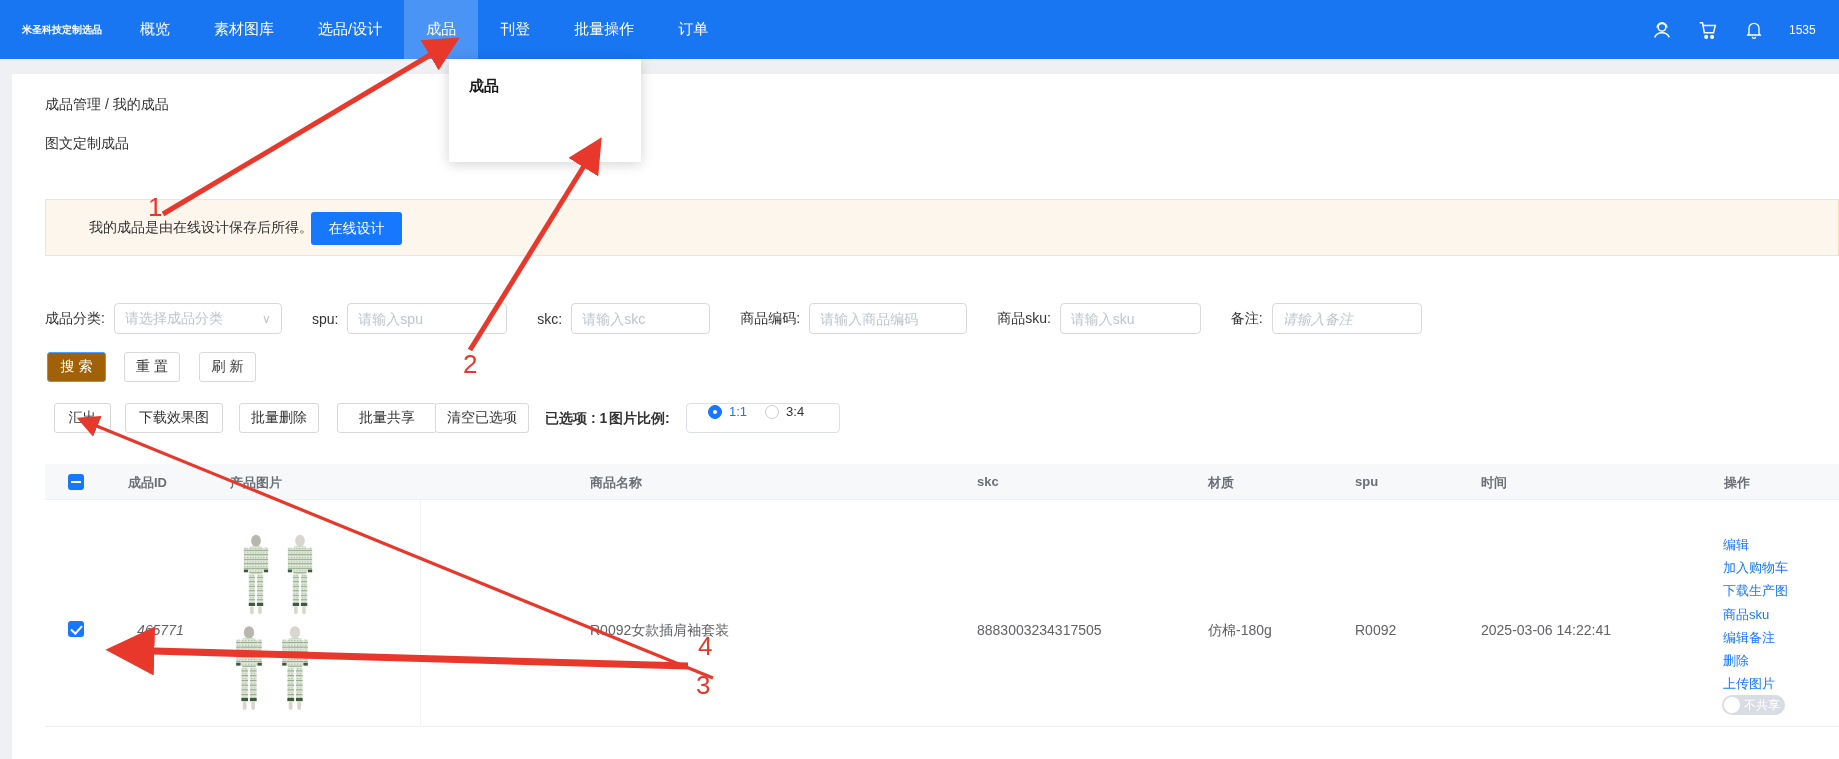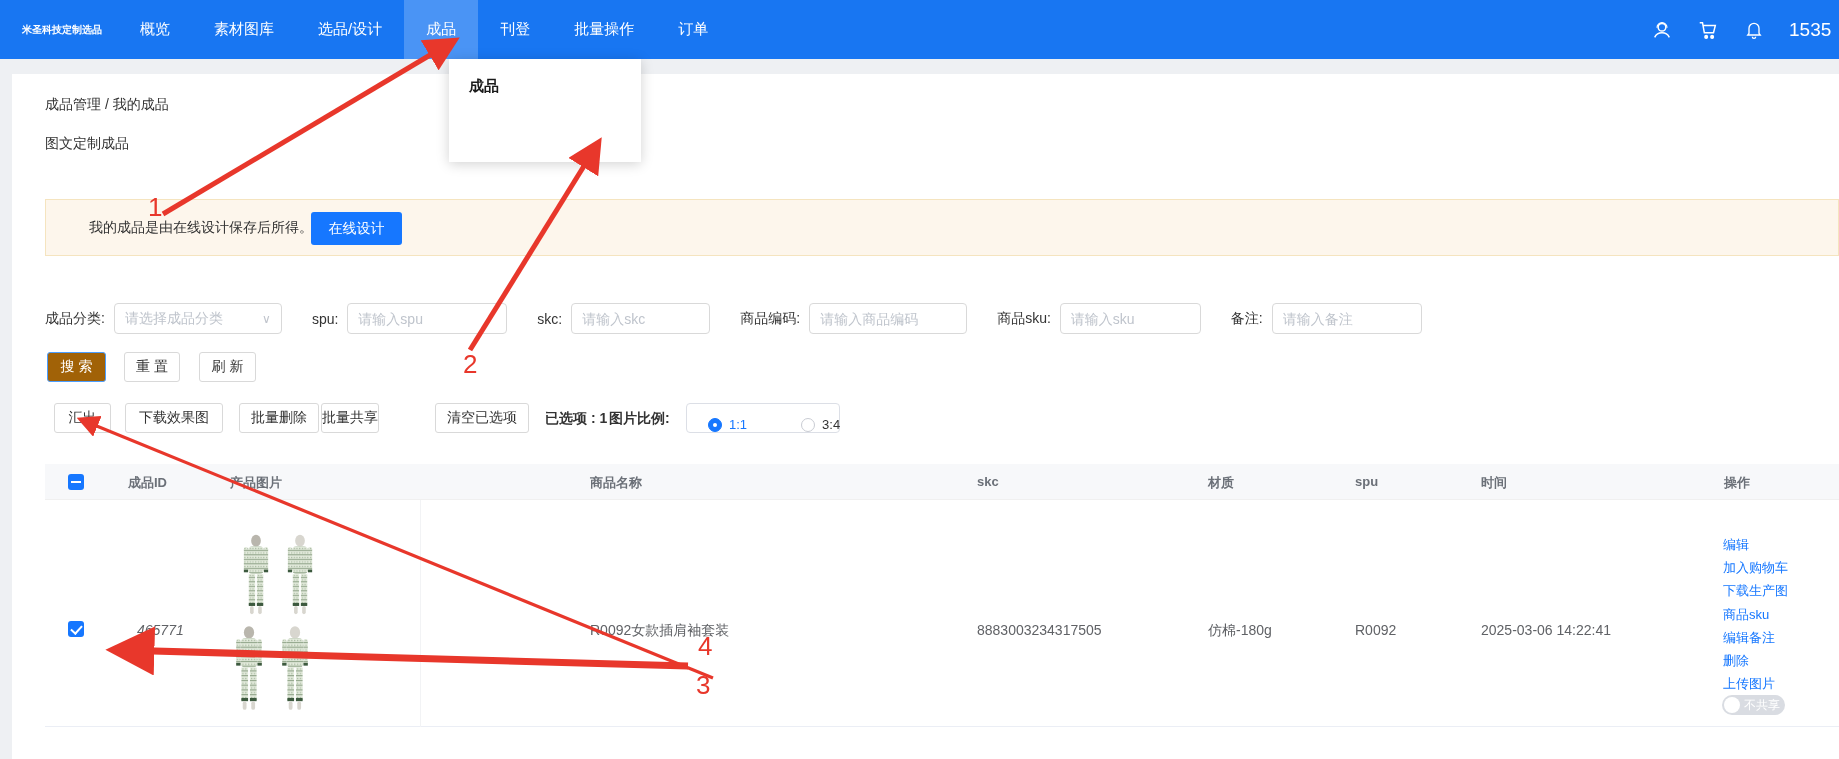--- a/index.html
+++ b/index.html
@@ -8,21 +8,21 @@
   #app { position:relative; width:1839px; height:759px; }
 
   
   .navbar { position:absolute; left:0; top:0; width:1839px; height:59px;
     background:#1876f2; display:flex; align-items:stretch; color:#fff; }
   .brand { display:flex; align-items:center; padding:0 16px 0 22px; font-size:10px; font-weight:bold; }
   .nav-item { display:flex; align-items:center; padding:0 22px; font-size:15px; cursor:pointer; }
   .nav-item.active { background:rgba(255,255,255,.22); }
   .nav-right { position:absolute; right:0; top:0; height:59px; display:flex; align-items:center; gap:24px; padding-right:4px; }
   .nav-icon { width:22px; height:22px; display:flex; align-items:center; justify-content:center; cursor:pointer; }
-  .nav-phone { font-size:19px; white-space:nowrap; width:46px; overflow:hidden; }
+  .nav-phone { font-size:12px; white-space:nowrap; width:46px; overflow:hidden; }
 
   
   .dropdown { position:absolute; left:449px; top:59px; width:192px; height:103px;
     background:#fff; box-shadow:0 2px 12px rgba(0,0,0,.18); z-index:30; }
   .dropdown-title { font-size:15px; font-weight:bold; color:#1a1a1a; padding:18px 0 0 20px; }
   .dropdown-row { display:flex; gap:40px; padding:24px 0 0 20px; font-size:14px; }
   .dd-item { color:#606266; cursor:pointer; }
   .dd-item.active { color:#1677ff; }
 
   
@@ -53,27 +53,27 @@
   .btn { position:absolute; height:30px; border-radius:3px; font-size:14px; cursor:pointer;
     border:1px solid #d9d9d9; background:#fff; color:#333; font-family:"Liberation Sans", sans-serif; }
   .btn-primary { background:#a16207; border-color:#4c9eff; color:#fff; }
   #btn-search { left:47px; top:352px; width:59px; }
   #btn-reset  { left:124px; top:352px; width:56px; }
   #btn-refresh{ left:199px; top:352px; width:57px; }
 
   #tb-export { left:54px;  top:403px; width:57px; }
   #tb-download { left:125px; top:403px; width:98px; }
   #tb-bdelete { left:239px; top:403px; width:80px; }
-  #tb-bshare { left:321px; top:403px; width:58px; }
+  #tb-bshare { left:337px; top:403px; width:100px; }
   #tb-clear { left:435px; top:403px; width:94px; }
   .tb-text { position:absolute; top:410px; font-size:14px; color:#333; font-weight:bold; }
   #tb-selected { left:545px; }
   #tb-ratio-label { left:609px; }
   .ratio-box { position:absolute; left:686px; top:403px; width:154px; height:30px;
-    border:1px solid #dcdfe6; border-radius:4px; display:flex; align-items:flex-end; gap:54px; padding-left:21px; }
+    border:1px solid #dcdfe6; border-radius:4px; display:flex; align-items:flex-start; gap:18px; padding-left:21px; }
   .radio { display:flex; align-items:center; gap:7px; font-size:13px; cursor:pointer; color:#333; }
   .rdot { width:14px; height:14px; border-radius:50%; border:1px solid #c9ccd3; background:#fff; position:relative; }
   .radio.sel .rdot { border-color:#1677ff; background:#1677ff; }
   .radio.sel .rdot::after { content:""; position:absolute; left:4px; top:4px; width:4px; height:4px;
     border-radius:50%; background:#fff; }
   .radio.sel span { color:#1677ff; }
 
   
   .thead { position:absolute; left:45px; top:464px; width:1794px; height:36px; background:#f7f8fa;
     border-bottom:1px solid #f0f0f0; }
@@ -176,21 +176,21 @@
     <div class="f-item">
       <span class="f-label">商品编码:</span>
       <input class="f-input" style="width: 158px;" placeholder="请输入商品编码">
     </div>
     <div class="f-item">
       <span class="f-label">商品sku:</span>
       <input class="f-input" style="width: 141px;" placeholder="请输入sku">
     </div>
     <div class="f-item">
       <span class="f-label">备注:</span>
-      <input class="f-input" style="width: 150px;" placeholder="请输入备注">
+      <input class="f-input" style="width: 150px; font-style: italic;" placeholder="请输入备注">
     </div>
   </div>
 
   <button id="btn-search" class="btn btn-primary">搜 索</button>
   <button id="btn-reset" class="btn">重 置</button>
   <button id="btn-refresh" class="btn">刷 新</button>
 
   <button id="tb-export" class="btn">汇出</button>
   <button id="tb-download" class="btn">下载效果图</button>
   <button id="tb-bdelete" class="btn">批量删除</button>

